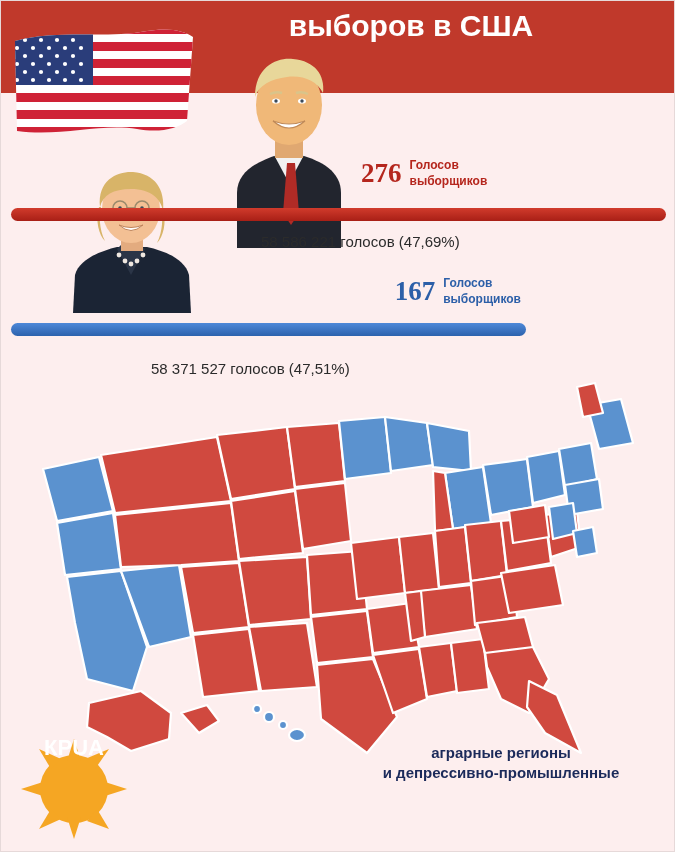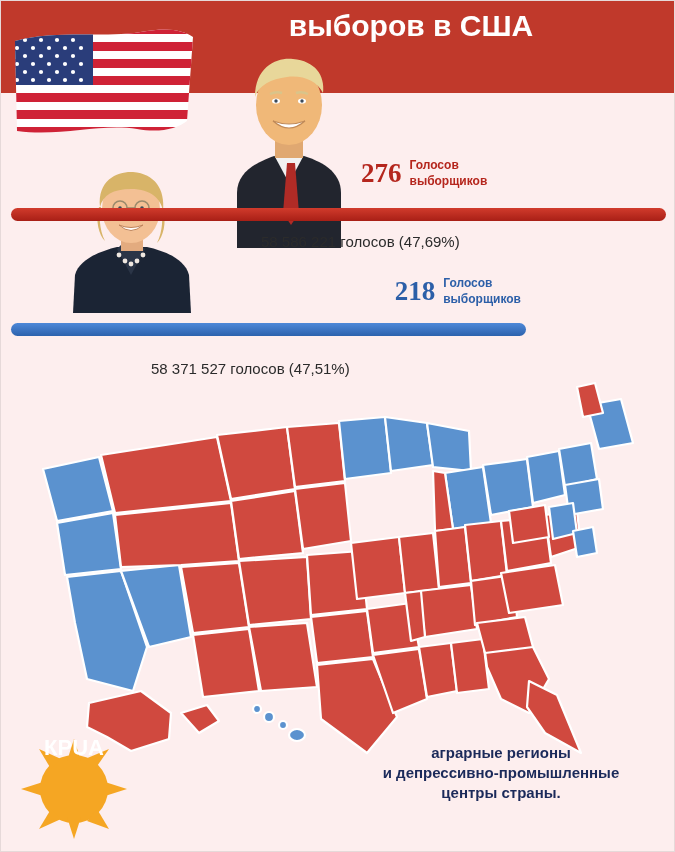--- a/index.html
+++ b/index.html
@@ -296,21 +296,21 @@
         <div class="ev-label">Голосов</div>
         <div class="ev-label">выборщиков</div>
       </div>
     </div>
   </div>
   <div class="bar bar-trump"></div>
   <div class="popular popular-trump">58 586 221 голосов (47,69%)</div>
 
   <div class="result-block clinton-block">
     <div class="votes-row" style="justify-content:flex-end;">
-      <div class="big-number">218</div>
+      <div class="big-number">167</div>
       <div style="margin-right:140px;">
         <div class="ev-label">Голосов</div>
         <div class="ev-label">выборщиков</div>
       </div>
     </div>
   </div>
   <div class="bar bar-clinton"></div>
   <div class="popular popular-clinton">58 371 527 голосов (47,51%)</div>
 
   <div class="map-wrap">
@@ -378,21 +378,20 @@
           <circle cx="262" cy="364" r="4"></circle>
           <ellipse cx="276" cy="374" rx="8" ry="6"></ellipse>
         </g>
       </g>
     </svg>
   </div>
 
   <div class="footnote">
     <div>аграрные регионы</div>
     <div>и депрессивно-промышленные</div>
-    <div>центры страны.</div>
   </div>
 
   <div class="logo">
     <svg width="110" height="104" viewBox="0 0 110 104">
       <g fill="#f5a623">
         <circle cx="55" cy="52" r="34"></circle>
         <g>
           <polygon points="55,2 62,24 48,24"></polygon>
           <polygon points="90,12 76,32 66,22"></polygon>
           <polygon points="108,52 86,59 86,45"></polygon>

